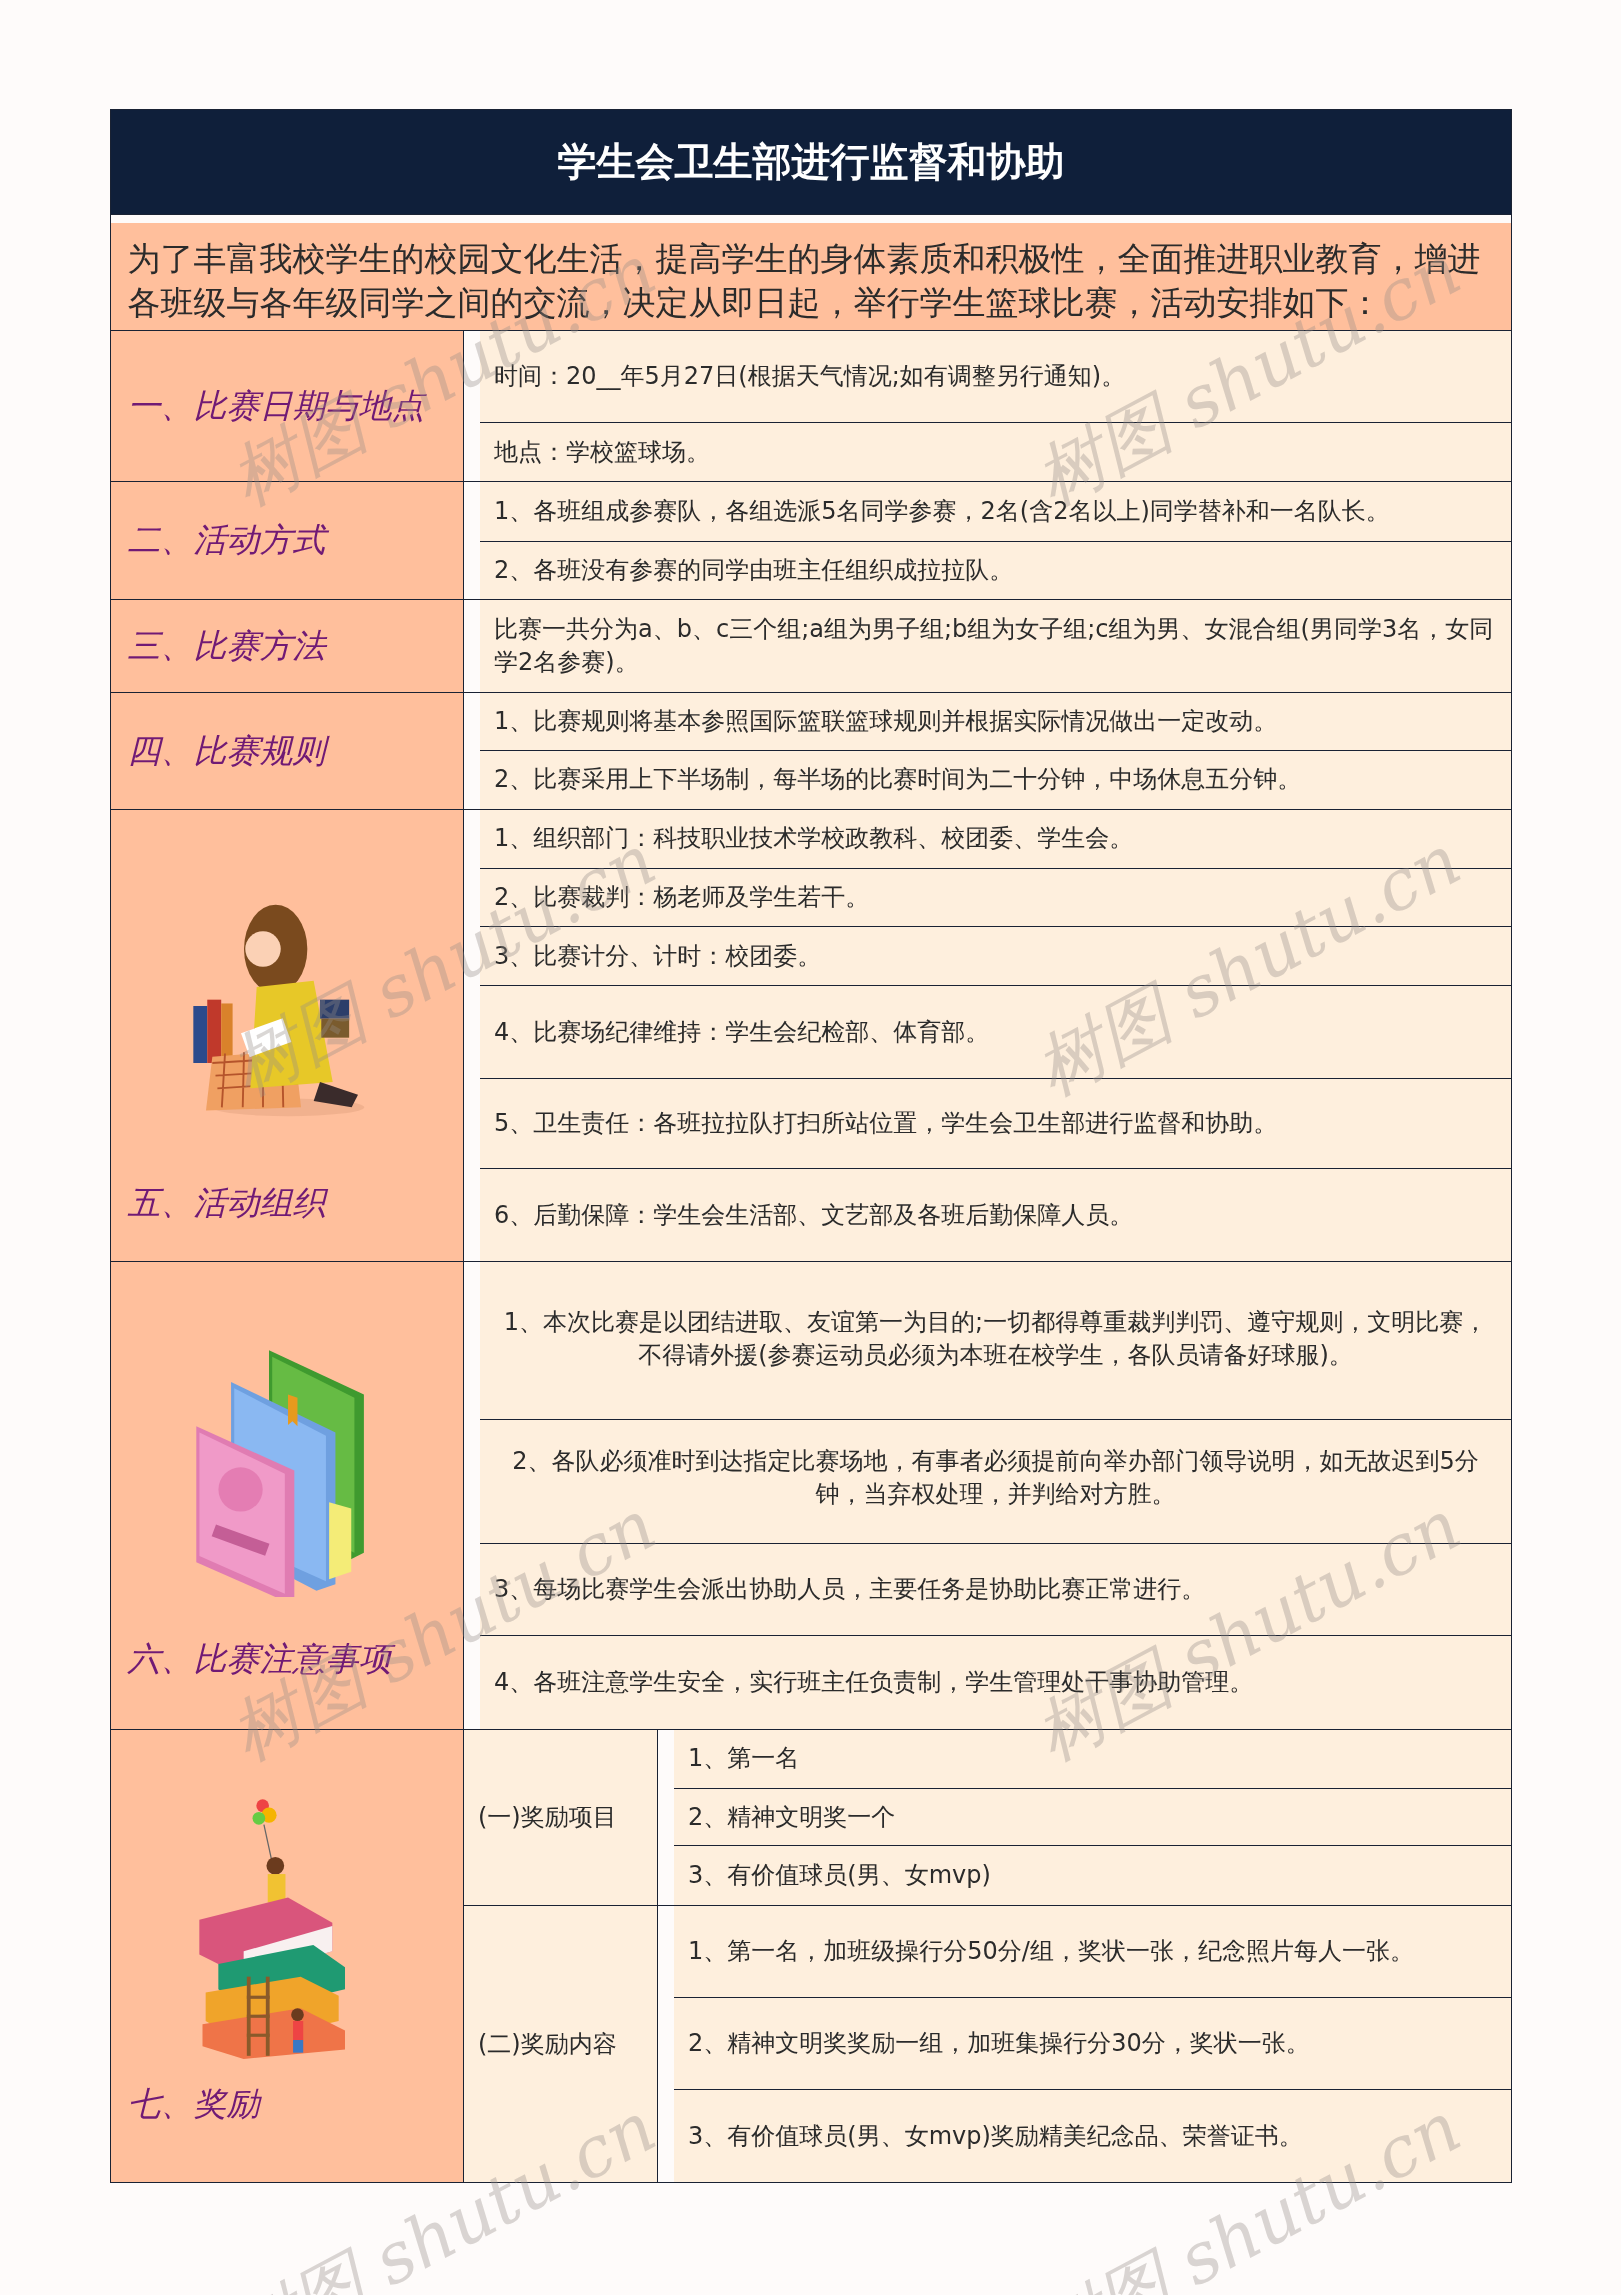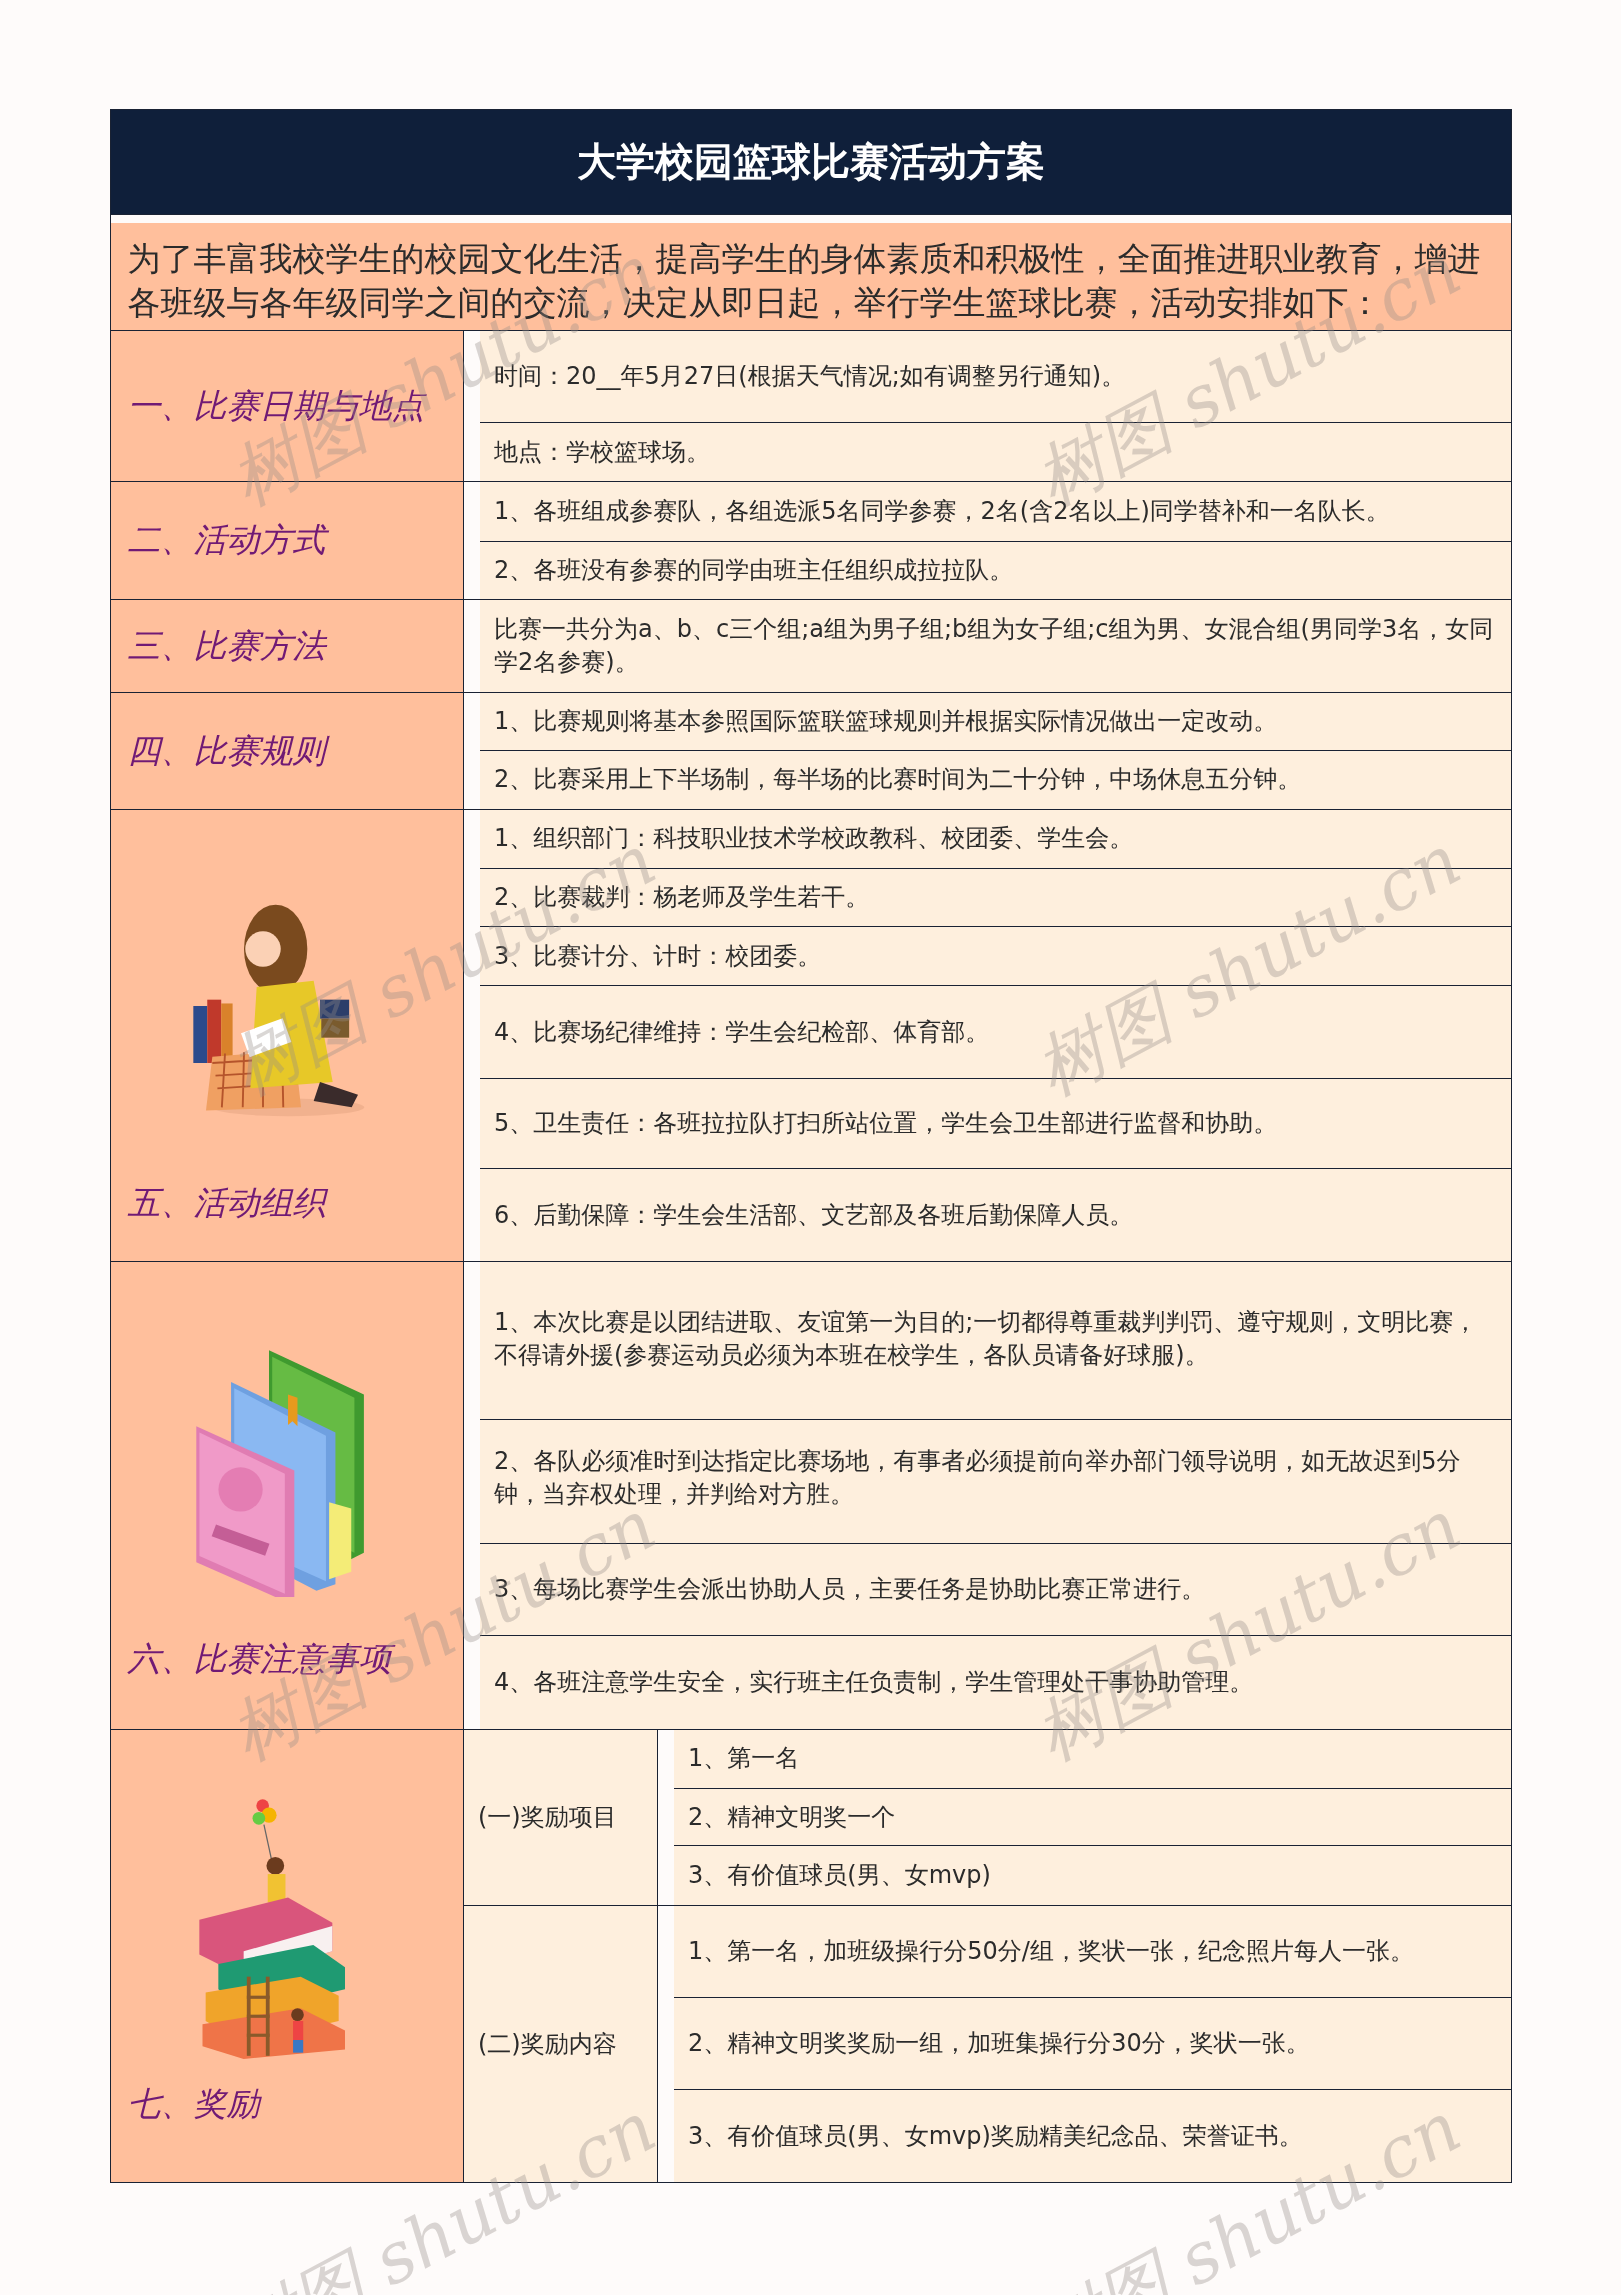--- a/index.html
+++ b/index.html
@@ -15,34 +15,34 @@
   .section { display:flex; border-bottom:1.9px solid #1a2233; box-sizing:border-box; }
   .section:last-child { border-bottom:none; }
   .label { width:353px; flex:none; background:#ffbf9c; border-right:1.9px solid #1a2233; box-sizing:border-box;
     position:relative; font-size:33px; color:#701a75;font-style:italic; }
   .label.center { display:flex; align-items:center; padding-left:16.5px; }
   .label .lbl-text { position:absolute; left:16.5px; }
   .cells { flex:1; display:flex; flex-direction:column; }
   .cell { background:#feefdd; border-bottom:1.9px solid #1a2233; box-sizing:border-box; display:flex; align-items:center;
     padding:0 14px; font-size:24px; line-height:33px; color:#2b2b2b;margin-left:16px; }
   .cell:last-child { border-bottom:none; }
-  .cell.top { align-items:flex-start; padding-top:14px; }
+  .cell.top { align-items:flex-start; padding-top:14px;text-align:center; }
   .subgroup { display:flex; border-bottom:1.9px solid #1a2233; box-sizing:border-box; }
   .subgroup:last-child { border-bottom:none; }
   .sublabel { width:194px; flex:none; background:#feefdd; border-right:1.9px solid #1a2233; box-sizing:border-box;
     display:flex; align-items:center; padding:0 14px; font-size:24px; line-height:33px; }
   .illus { position:absolute; }
   .watermark { position:absolute; color:rgba(150,140,135,0.35); font-family:"DejaVu Serif",serif; font-style:italic;
     font-size:70px; transform:rotate(-28deg); white-space:nowrap; pointer-events:none; }
 </style>
 </head>
 <body>
 
 <div class="doc">
-  <div class="title-band">大学校园篮球比赛活动方案</div>
+  <div class="title-band">学生会卫生部进行监督和协助</div>
   <div class="intro">为了丰富我校学生的校园文化生活，提高学生的身体素质和积极性，全面推进职业教育，增进各班级与各年级同学之间的交流，决定从即日起，举行学生篮球比赛，活动安排如下：</div>
 
   <div class="section" style="height:151px">
     <div class="label center">一、比赛日期与地点</div>
     <div class="cells">
       <div class="cell" style="height:93px">时间：20__年5月27日(根据天气情况;如有调整另行通知)。</div>
       <div class="cell" style="height:58px">地点：学校篮球场。</div>
     </div>
   </div>
 

